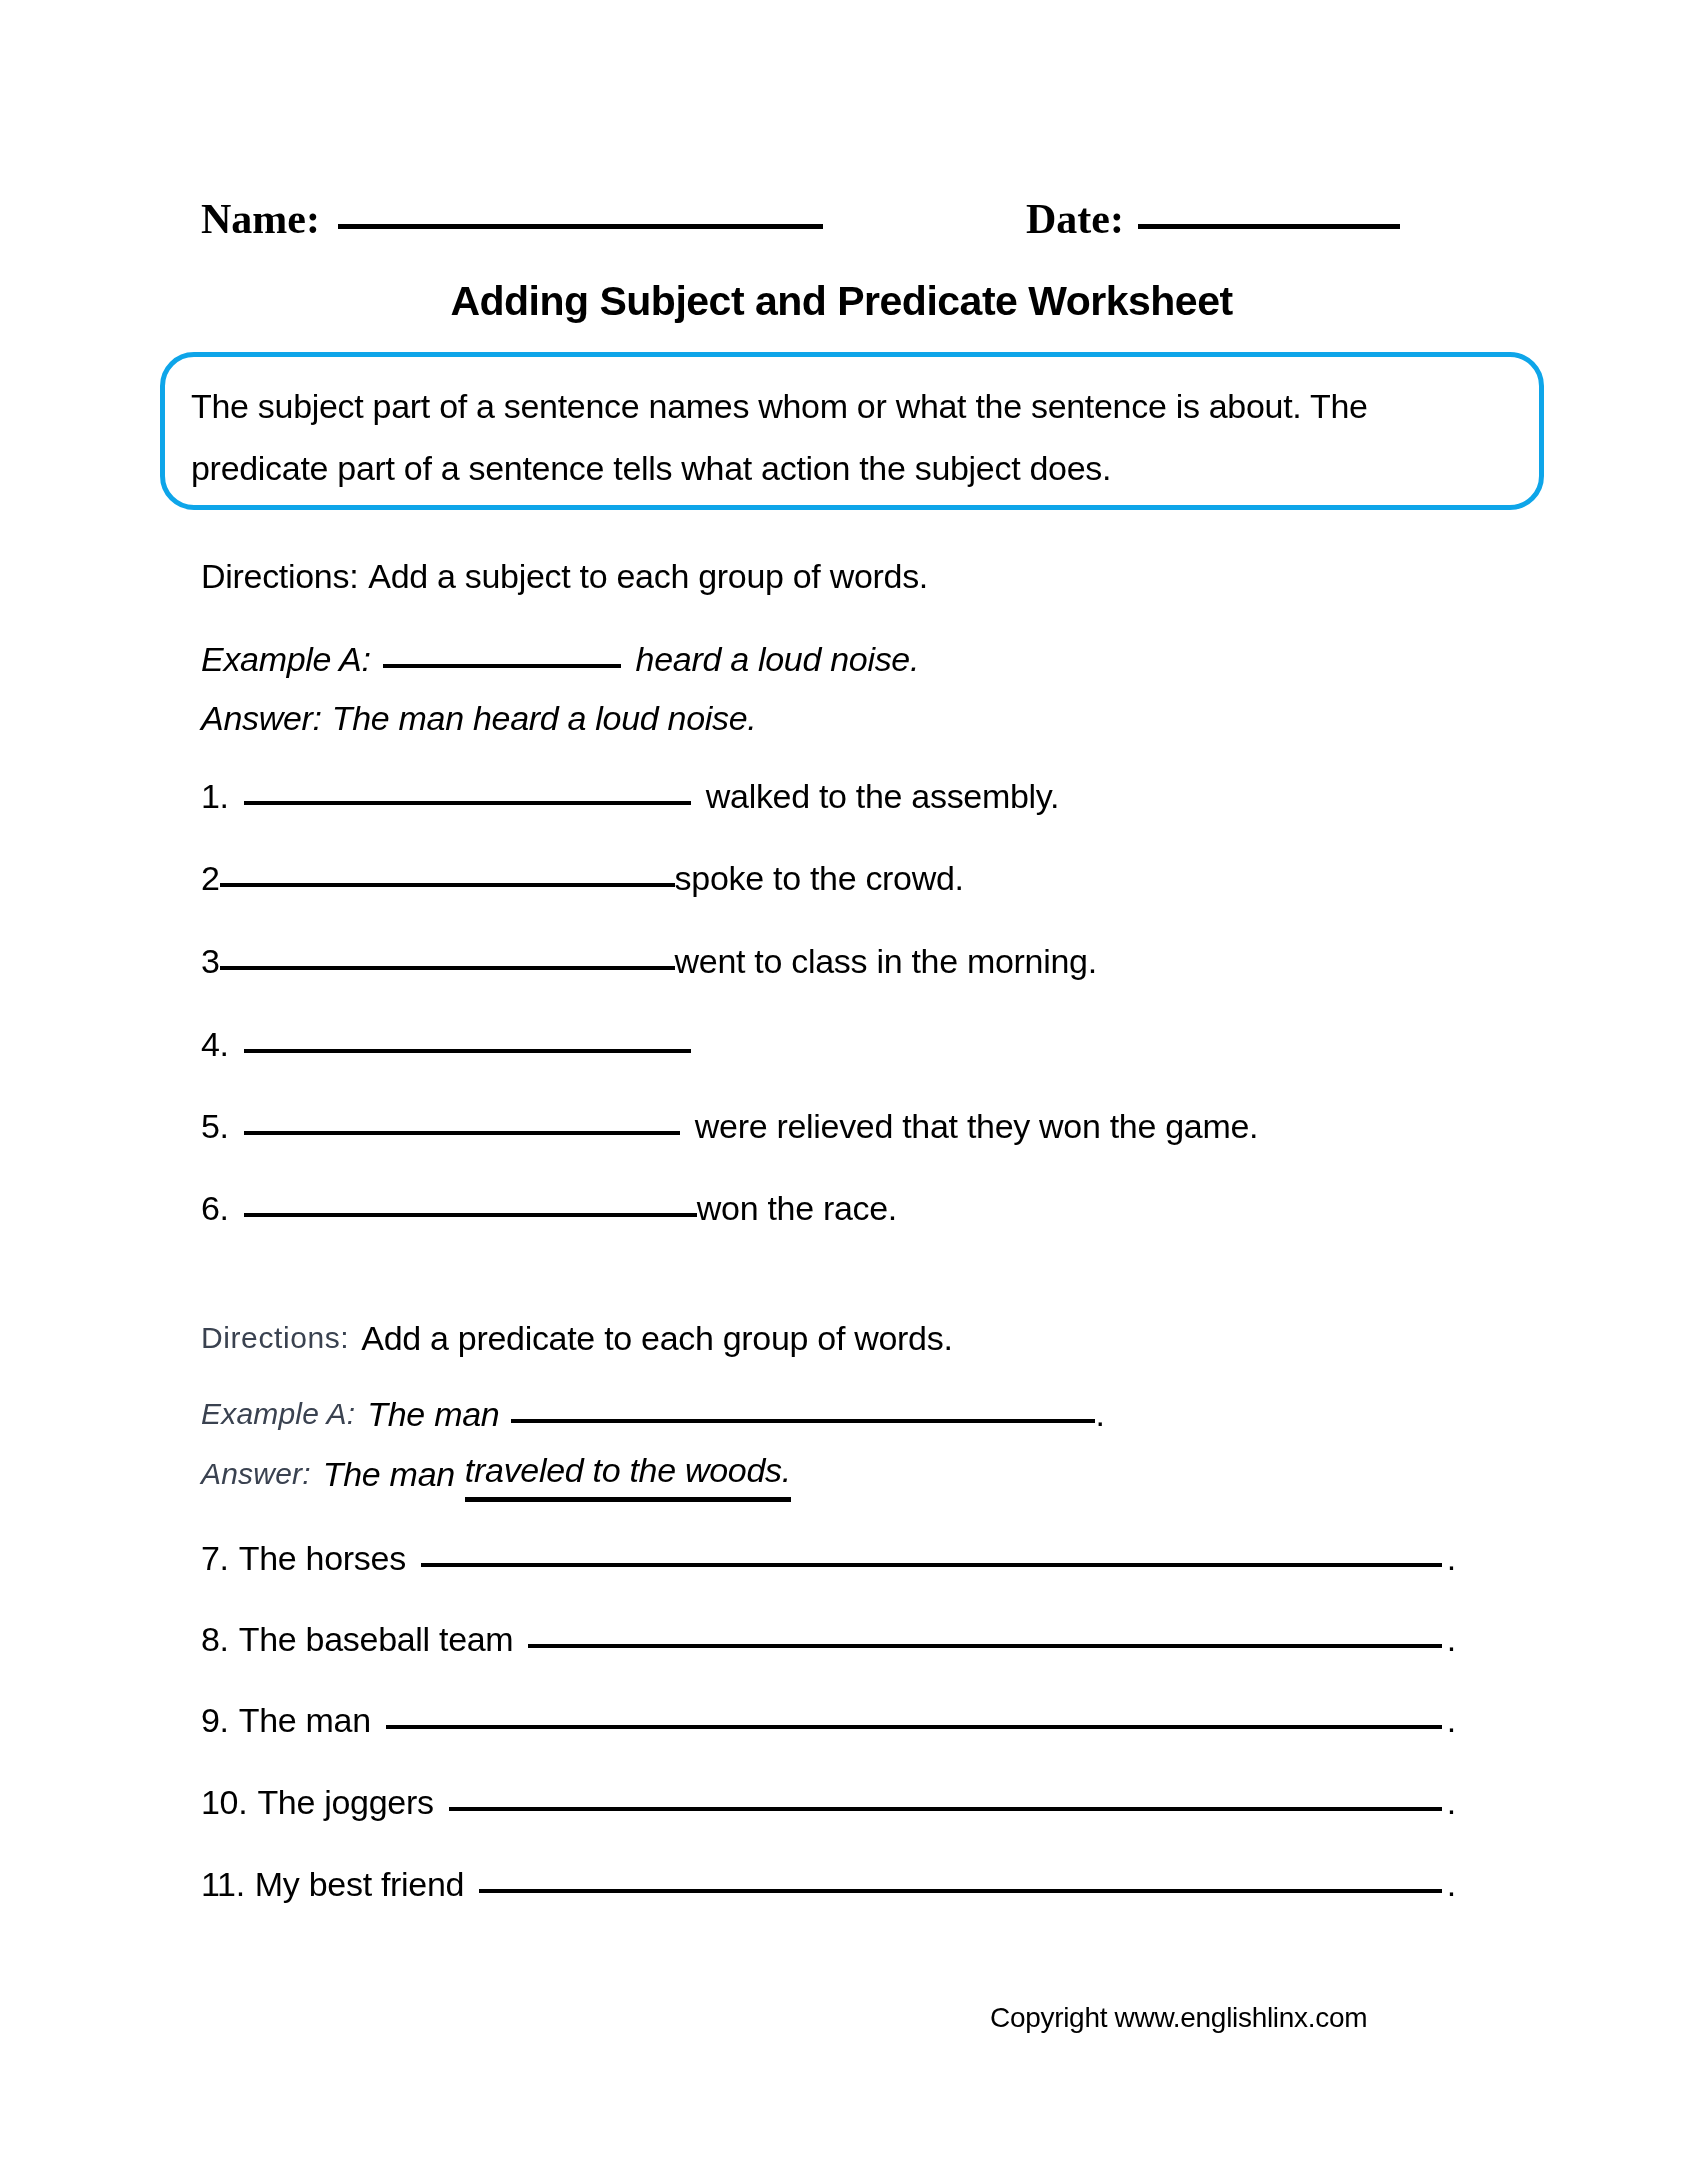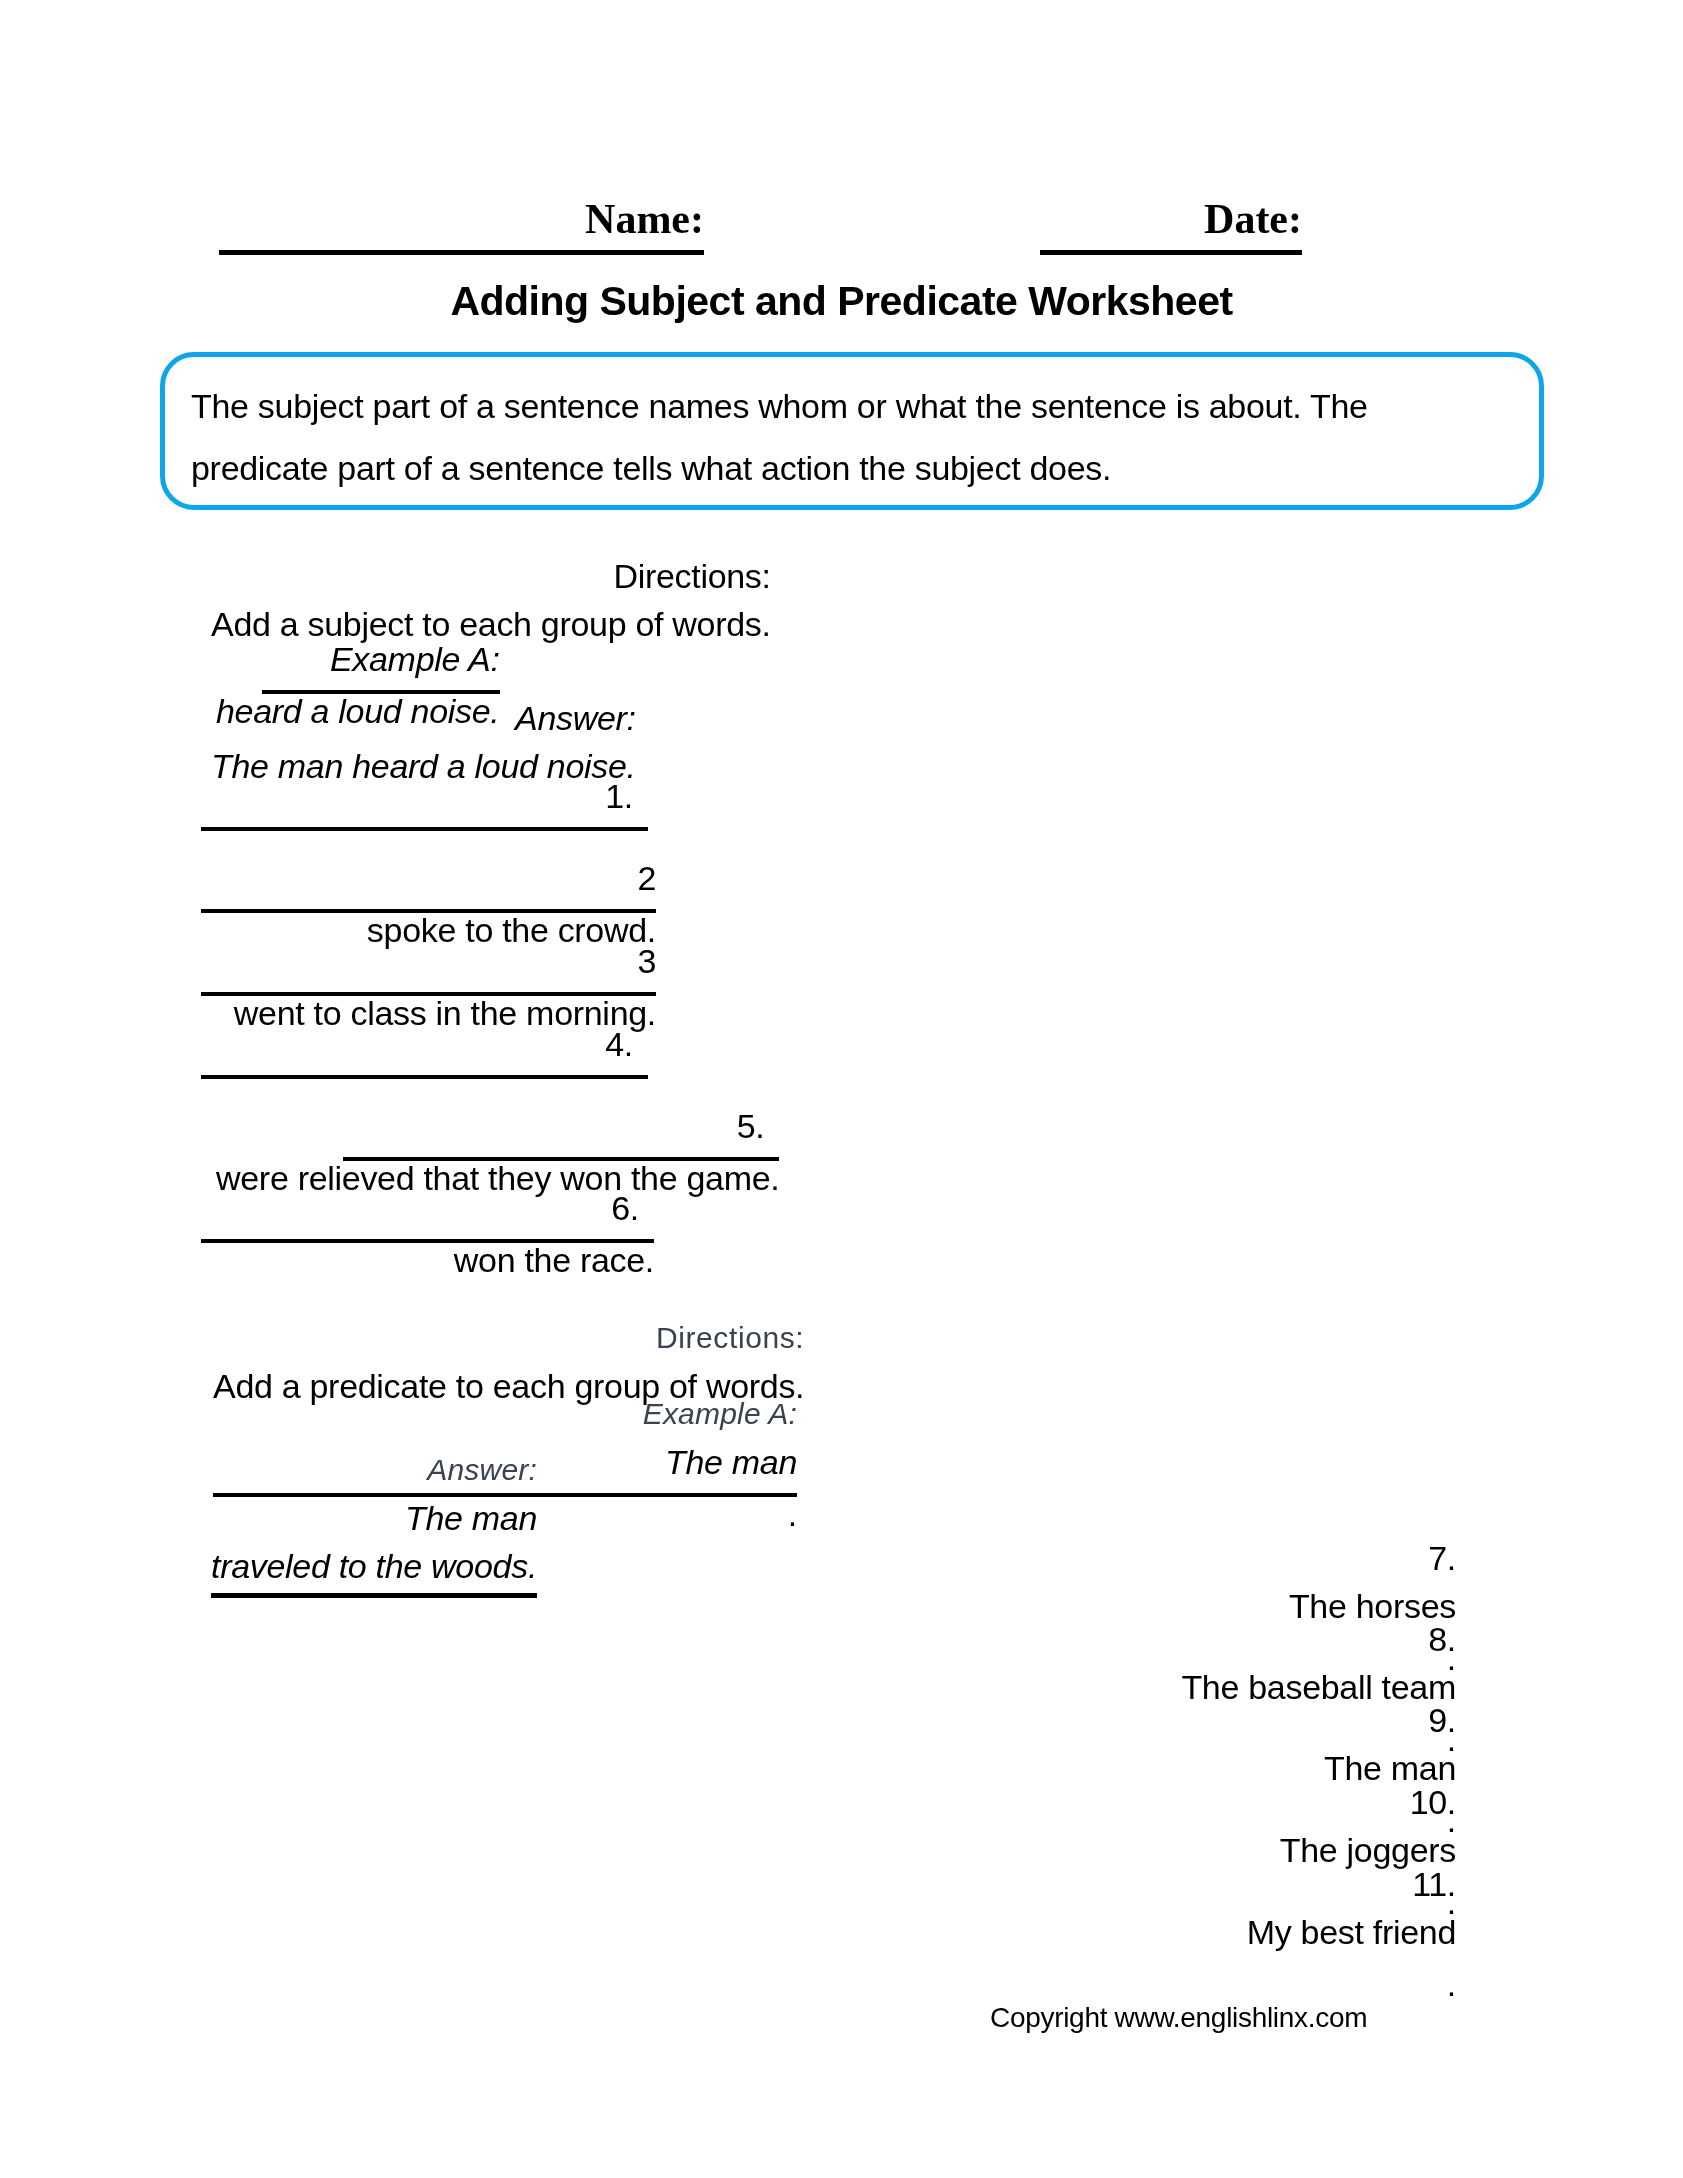--- a/index.html
+++ b/index.html
@@ -9,26 +9,25 @@
     margin:0 auto;
     background:#ffffff;
     font-family:"Liberation Sans", sans-serif;
     color:#000000;
     overflow:hidden;
   }
   .row {
     position:absolute;
     left:201px;
     display:flex;
-    align-items:flex-end;
+    align-items:center;
     font-size:34px;
     letter-spacing:-0.3px;
     line-height:48px;
     white-space:nowrap;
-    flex-direction:column;
   }
   
   .hdr { font-family:"Liberation Serif", serif; font-weight:bold; font-size:42px; letter-spacing:0; }
   .hdr-date { left:1026px; }
   .u-line {
     display:inline-block; flex-shrink:0;
     border-bottom:5px solid #000;
     position:relative; top:7px; height:0;
   }
   .u-name { width:485px; margin-left:18px; }
@@ -104,20 +103,21 @@
   </div>
 
   <div class="row it" style="top:694px">
     <span>Answer:</span>
     <span class="ml" style="margin-left:10px">The man heard a loud noise.</span>
   </div>
 
   <div class="row" style="top:772px">
     <span class="mr">1.</span>
     <span class="blank b-item"></span>
+    <span class="ml">walked to the assembly.</span>
   </div>
 
   <div class="row" style="top:854px">
     <span>2</span>
     <span class="blank b-item" style="width:455px"></span>
     <span>spoke to the crowd.</span>
   </div>
 
   <div class="row" style="top:937px">
     <span>3</span>

